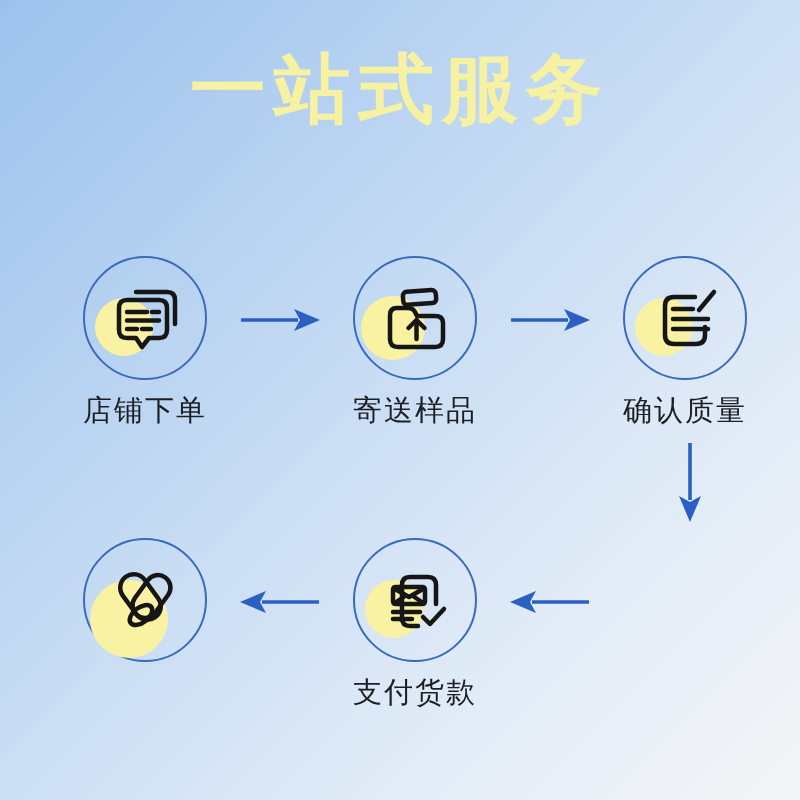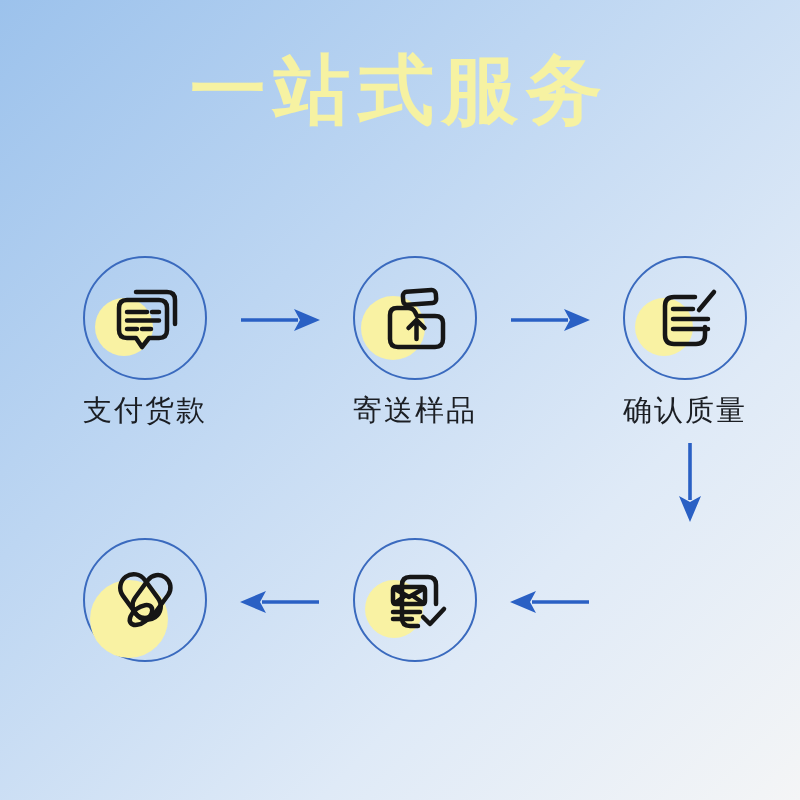--- a/index.html
+++ b/index.html
@@ -4,21 +4,21 @@
 <style>
   html,body { margin:0; padding:0; }
   .stage {
     position:relative; width:800px; height:800px; overflow:hidden;
     background: linear-gradient(135deg, #9cc2ec 0%, #bdd6f2 35%, #dfeaf7 70%, #f4f5f6 100%);
     font-family:"Liberation Sans","DejaVu Sans",sans-serif;
   }
   .title {
     position:absolute; top:44px; left:0; width:100%;
     text-align:center; font-size:76px; font-weight:bold;
-    color:#f6f2a2; letter-spacing:8px; line-height:1.2;
+    color:#f6f2a2; letter-spacing:8px; line-height:1.2;font-family:Liberation Serif, serif;
   }
   .node { position:absolute; width:190px; text-align:center; }
   .circle {
     position:relative; width:124px; height:124px; margin:0 auto;
     border:2px solid #3a6abe; border-radius:50%; box-sizing:border-box;
   }
   .blob {
     position:absolute; left:10px; top:40px; width:58px; height:58px;
     border-radius:50%; background:#f9f2a3;
   }
@@ -45,21 +45,21 @@
 
   <div class="node" style="left:50px; top:256px;">
     <div class="circle">
       <span class="blob"></span>
       <svg class="icon" viewBox="0 0 72 72">
         <path d="M 26 8 H 57 Q 65 8 65 16 V 40"></path>
         <path d="M 17 16 H 49 Q 57 16 57 24 V 46 Q 57 54 49 54 H 39 L 32 63 L 26 54 H 17 Q 9 54 9 46 V 24 Q 9 16 17 16 Z"></path>
         <path d="M 17 28 H 37 M 42 28 H 49 M 17 36.5 H 49 M 17 45 H 27 M 32 45 H 41"></path>
       </svg>
     </div>
-    <div class="label">支付货款</div>
+    <div class="label">店铺下单</div>
   </div>
 
   <div class="node" style="left:590px; top:256px;">
     <div class="circle">
       <span class="blob"></span>
       <svg class="icon" viewBox="0 0 72 72">
         <path d="M 45 13 H 24 Q 15 13 15 22 V 51 Q 15 60 24 60 H 46 Q 55 60 55 51 V 43"></path>
         <path d="M 23 25 H 43 M 23 35 H 58 M 23 45 H 58"></path>
         <path d="M 49 26 L 64 8"></path>
       </svg>
@@ -84,20 +84,21 @@
     <div class="circle">
       <span class="blob"></span>
       <svg class="icon" viewBox="0 0 72 72">
         <path d="M 56 38 V 19 Q 56 11 48 11 H 30 Q 22 11 22 19 V 52 Q 22 60 30 60 H 38"></path>
         <path d="M 16 21 H 42 Q 45 21 45 24 V 35 Q 45 38 42 38 H 16 Q 13 38 13 35 V 24 Q 13 21 16 21 Z"></path>
         <path d="M 15 23 L 29 31 L 43 23 M 15.5 36.5 L 25 30 M 42.5 36.5 L 33 30"></path>
         <path d="M 13 46 H 40 M 13 53 H 32"></path>
         <path d="M 43 51 L 50 58 L 64 43"></path>
       </svg>
     </div>
+    <div class="label">支付货款</div>
   </div>
 
   <div class="node" style="left:50px; top:538px;">
     <div class="circle">
       <span class="blob lg"></span>
       <svg class="icon" viewBox="0 0 72 72">
         <rect x="17" y="6" width="27" height="50" rx="13.5" transform="rotate(-36 30.5 31)"></rect>
         <rect x="29" y="7" width="25" height="47" rx="12.5" transform="rotate(36 41.5 30.5)"></rect>
         <ellipse cx="31" cy="49" rx="13" ry="7.5" transform="rotate(-38 31 49)"></ellipse>
       </svg>

